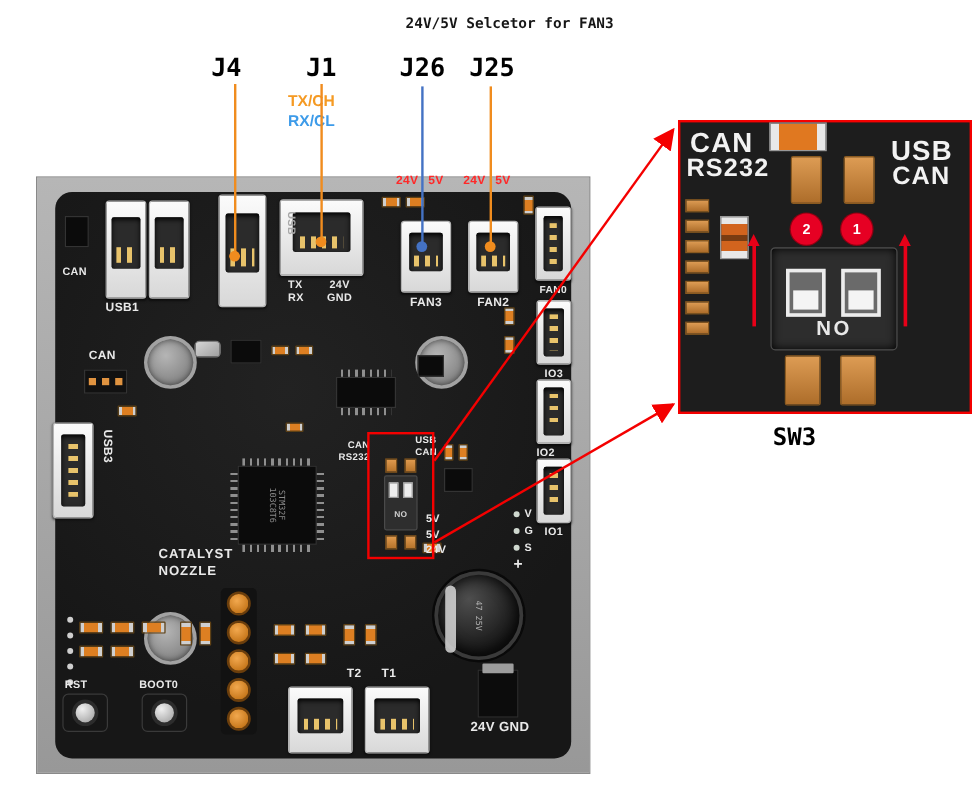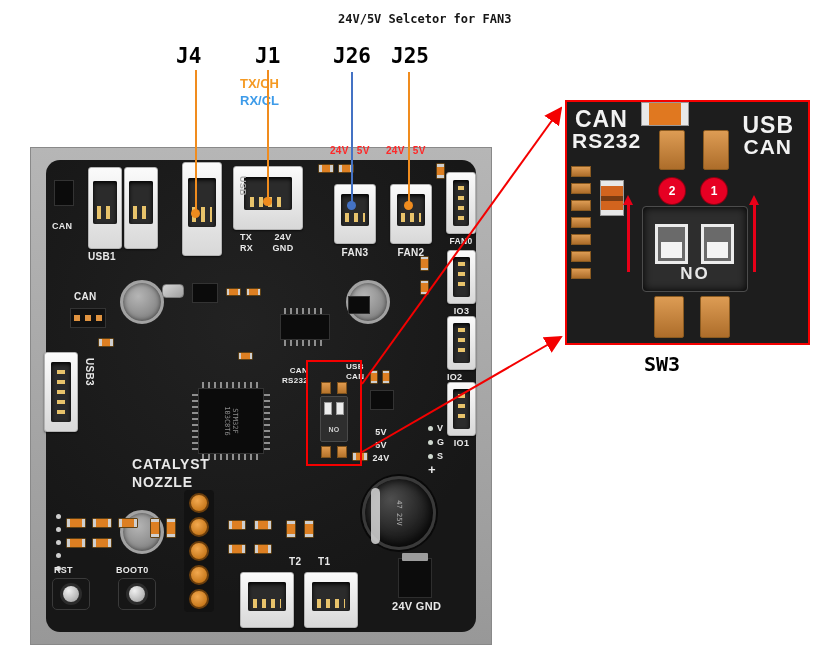--- a/index.html
+++ b/index.html
@@ -152,27 +152,27 @@
   <div class="silk red" style="left:330px; top:145px; width:50px; font-size:10px;">24V 5V</div>
   <div class="silk red" style="left:386px; top:145px; width:50px; font-size:10px;">24V 5V</div>
   <div class="silk" style="left:334px; top:247px; width:42px; text-align:center; font-size:10px;">FAN3</div>
   <div class="silk" style="left:390px; top:247px; width:42px; text-align:center; font-size:10px;">FAN2</div>
   <div class="silk" style="left:446px; top:236px; width:30px; text-align:center; font-size:8.5px;">FAN0</div>
   <div class="silk" style="left:447px; top:306px; width:29px; text-align:center;">IO3</div>
   <div class="silk" style="left:447px; top:372px; width:29px; ">IO2</div>
   <div class="silk" style="left:447px; top:438px; width:29px; text-align:center;">IO1</div>
   <div class="silk" style="left:74px; top:291px; font-size:10px;">CAN</div>
   <div class="silk vtext" style="left:82px; top:358px; height:64px; font-size:10px;">USB3</div>
-  <div class="silk" style="left:132px; top:456px; font-size:14px; letter-spacing:.8px;">CATALYST
+  <div class="silk" style="left:132px; top:456px; font-size:11px; letter-spacing:.8px;">CATALYST
 NOZZLE</div>
   <div class="silk" style="left:272px; top:366px; width:36px; text-align:right; font-size:8px;">CAN
 RS232</div>
   <div class="silk" style="left:346px; top:362px; font-size:8px;">USB
 CAN</div>
-  <div class="silk" style="left:366px; top:426px; width:30px; text-align:center; line-height:1.45;">5V
+  <div class="silk" style="left:355px; top:426px; width:30px; text-align:left; line-height:1.45;">5V
 5V
 24V</div>
   <div class="silk" style="left:392px; top:600px; font-size:11px;">24V GND</div>
   <div class="silk" style="left:54px; top:565px;">RST</div>
   <div class="silk" style="left:116px; top:565px;">BOOT0</div>
   <div class="silk" style="left:253px; top:556px; font-size:10px;margin-left:36px;">T2</div>
   <div class="silk" style="left:318px; top:556px; font-size:10px;">T1</div>
   <div class="silk" style="left:428px; top:462px; font-size:13px;">+</div>
 
   <div class="silk" style="left:428px; top:423px;"><i class="dotpin"></i><span>V</span></div>

